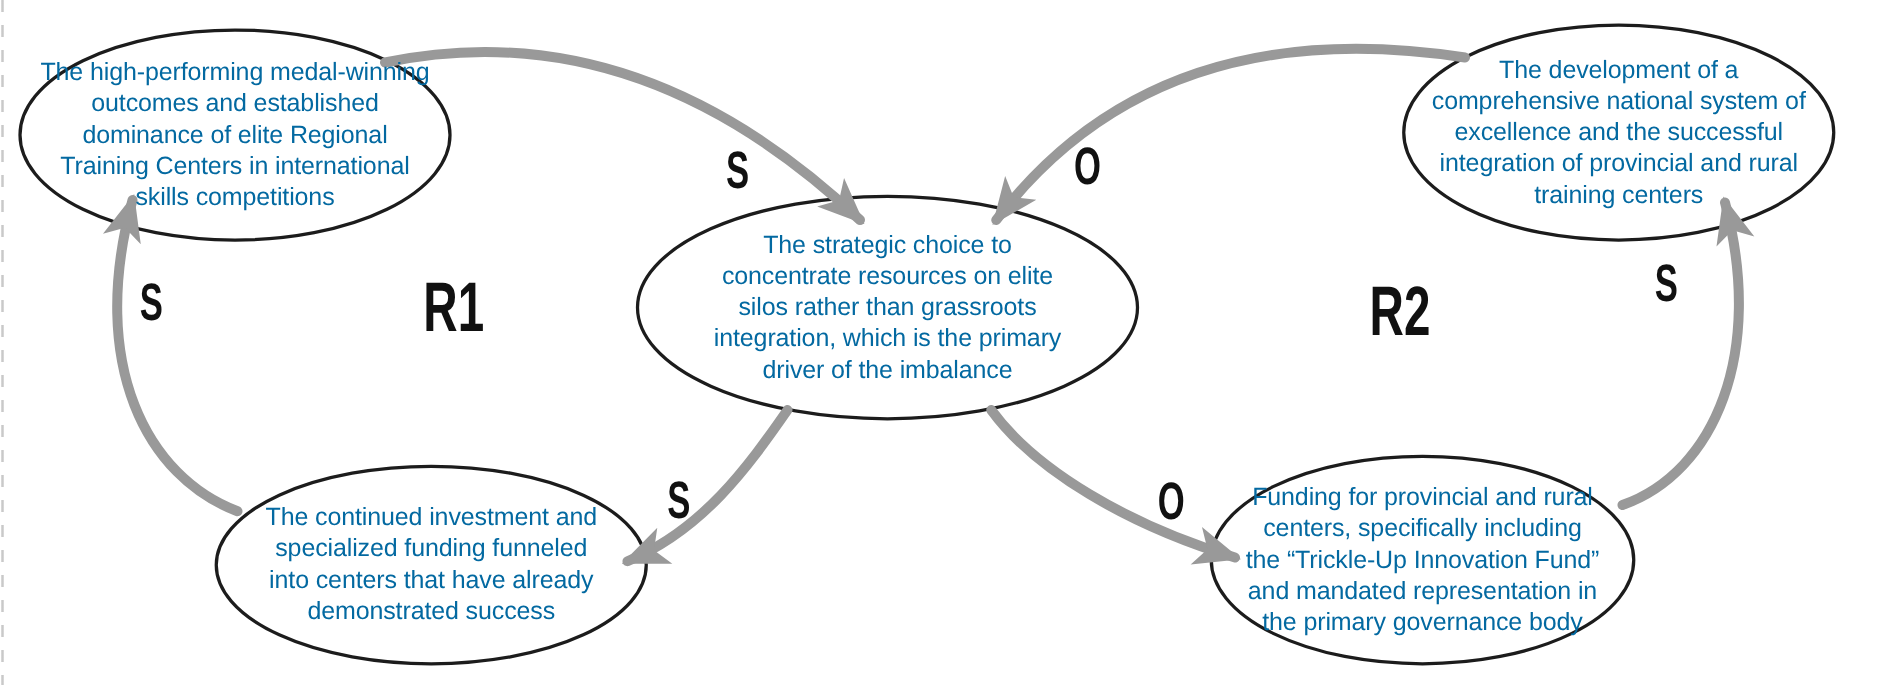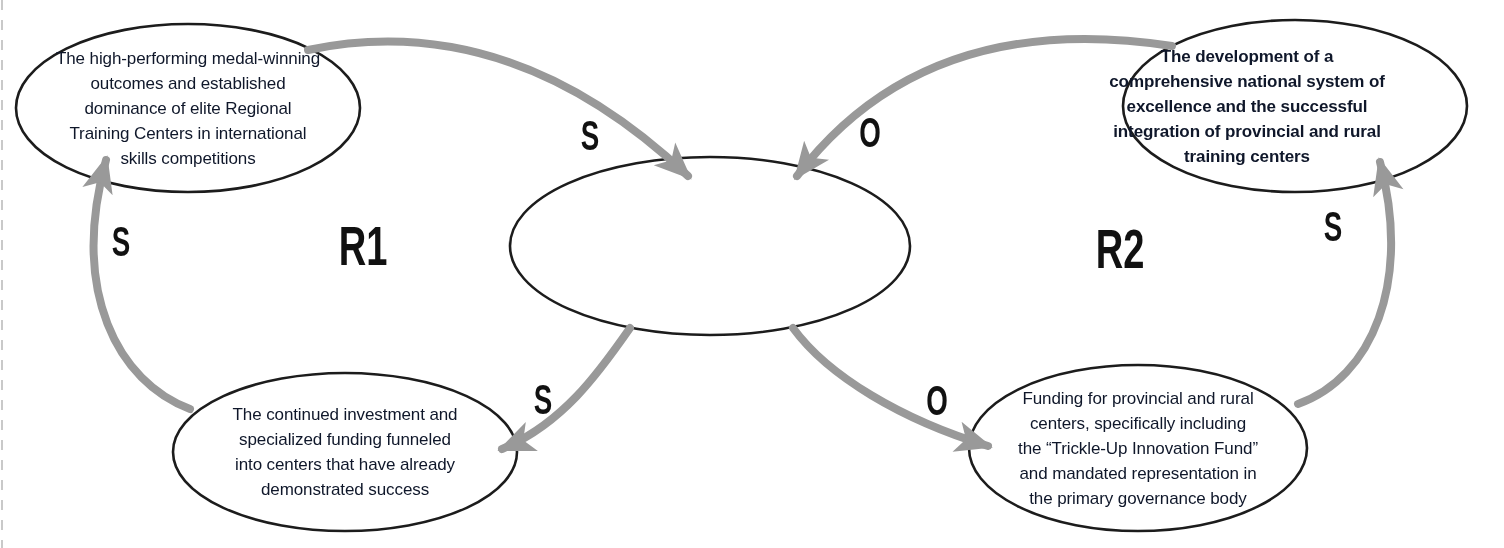--- a/index.html
+++ b/index.html
@@ -31,23 +31,23 @@
     position: absolute;
     left: 0;
     top: 0;
   }
   .node-text {
     position: absolute;
     display: flex;
     align-items: center;
     justify-content: center;
     text-align: center;
-    font-size: 17px;
+    font-size: 20px;
     line-height: 25px;
-    color: #0f172a;
+    color: #0369a1;
     white-space: pre-line;
     letter-spacing: -0.1px;
   }
   .polarity-label {
     position: absolute;
     transform: translate(-50%, -50%) scaleX(0.66);
     font-size: 42px;
     font-weight: 700;
     color: #111111;
     line-height: 1;
@@ -87,25 +87,30 @@
     <path d="M 793,328 C 828,376 902,420 988,446" fill="none" stroke-width="8" stroke-linecap="round" marker-end="url(#arrowhead)" stroke="#999999"></path>
     <path d="M 190,409 C 118,382 70,292 106,160" fill="none" stroke-width="8" stroke-linecap="round" marker-end="url(#arrowhead)" stroke="#999999"></path>
     <path d="M 1298,404 C 1372,378 1412,282 1380,162" fill="none" stroke-width="8" stroke-linecap="round" marker-end="url(#arrowhead)" stroke="#999999"></path>
   </svg>
 
   <div class="node-text" style="left:16px; top:24px; width:344px; height:168px;">The high-performing medal-winning
 outcomes and established
 dominance of elite Regional
 Training Centers in international
 skills competitions</div>
-  <div class="node-text" style="left:1075px; top:20px; width:344px; height:172px;font-weight:bold;">The development of a
+  <div class="node-text" style="left:1123px; top:20px; width:344px; height:172px;">The development of a
 comprehensive national system of
 excellence and the successful
 integration of provincial and rural
 training centers</div>
+  <div class="node-text" style="left:510px; top:157px; width:400px; height:178px;">The strategic choice to
+concentrate resources on elite
+silos rather than grassroots
+integration, which is the primary
+driver of the imbalance</div>
   <div class="node-text" style="left:969px; top:365px; width:338px; height:166px;">Funding for provincial and rural
 centers, specifically including
 the “Trickle-Up Innovation Fund”
 and mandated representation in
 the primary governance body</div>
   <div class="node-text" style="left:173px; top:373px; width:344px; height:158px;">The continued investment and
 specialized funding funneled
 into centers that have already
 demonstrated success</div>
 

